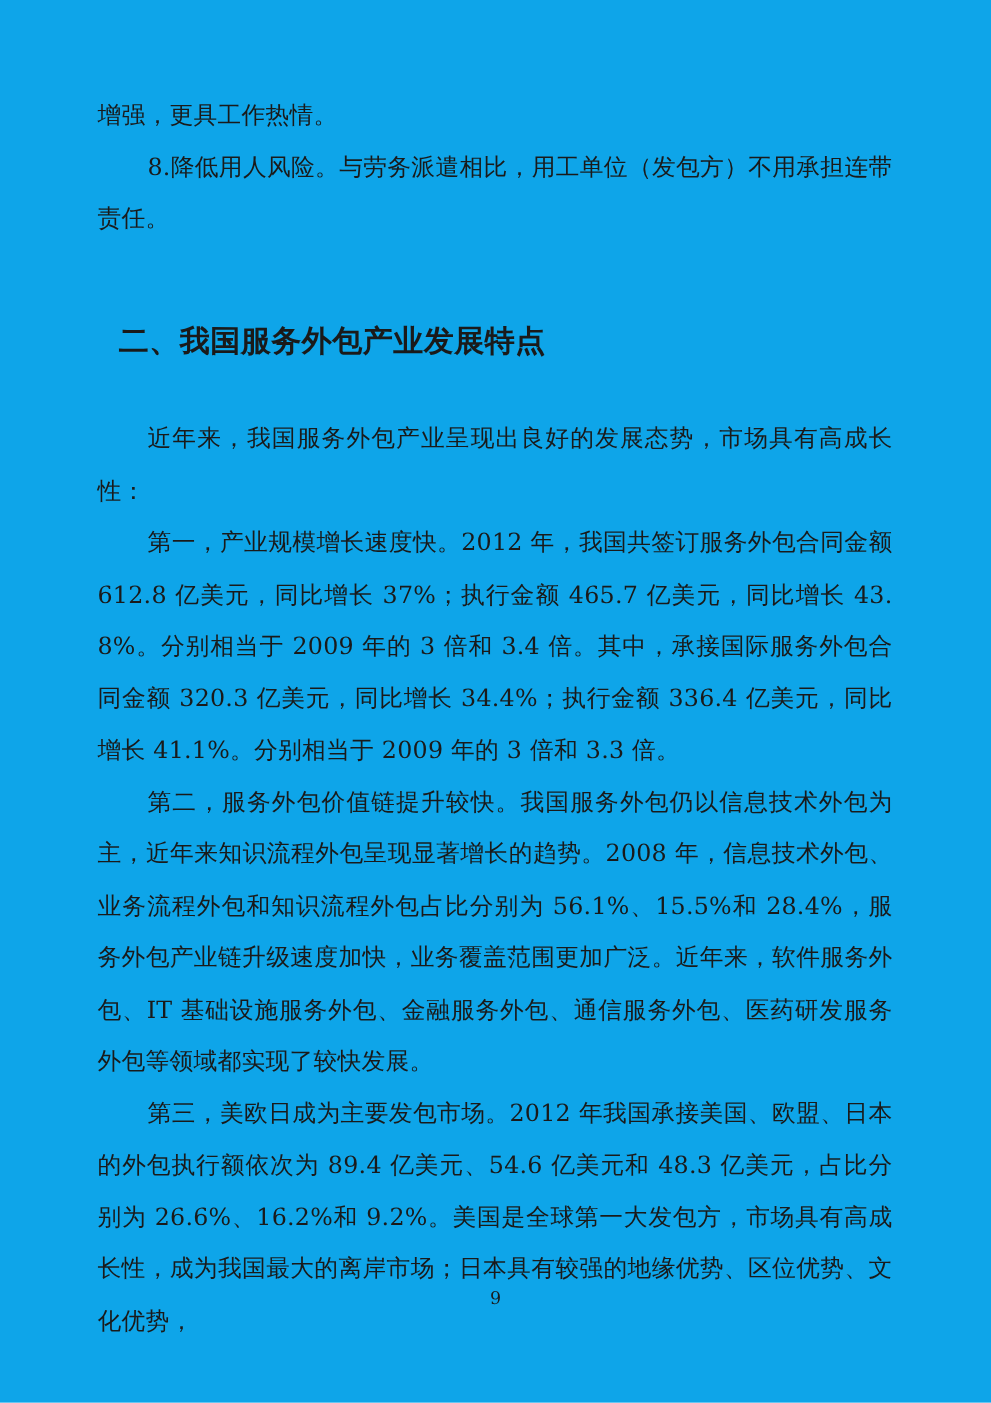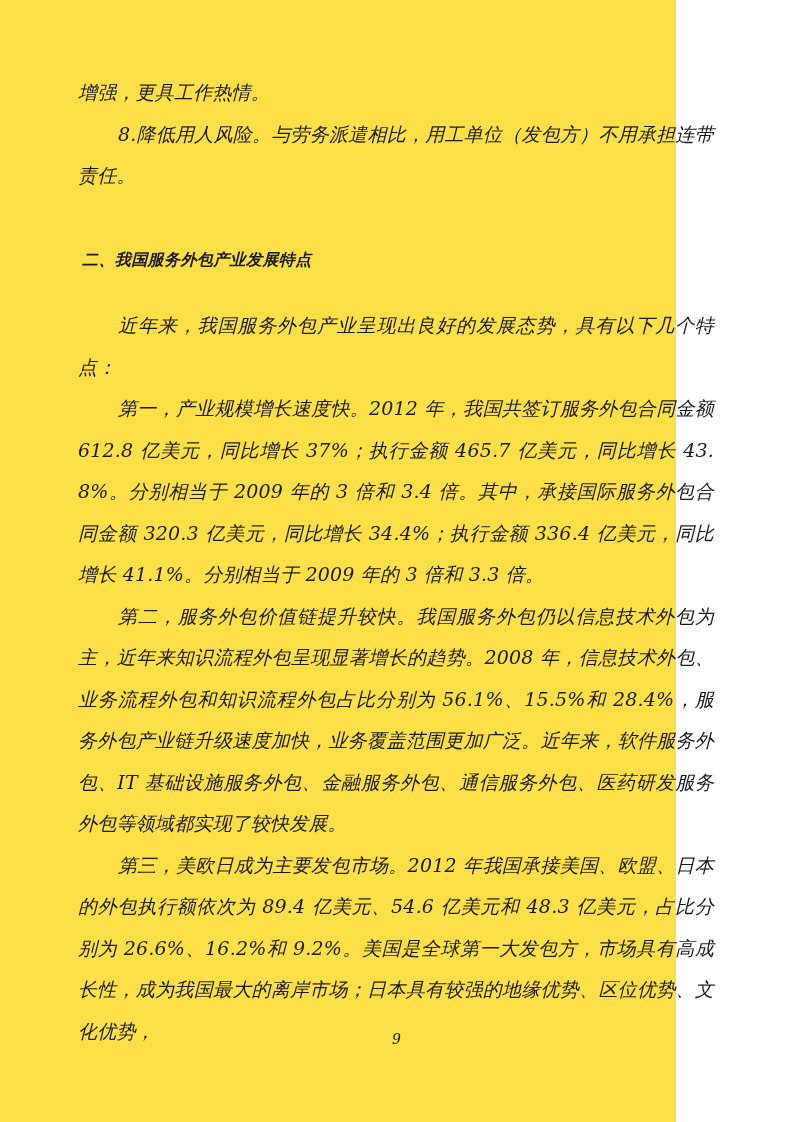--- a/index.html
+++ b/index.html
@@ -13,24 +13,23 @@
     position: relative;
     font-family: "DejaVu Serif", "Liberation Serif", serif;
     color: #1a1a1a;
     overflow: hidden;
   }
 
   .page {
     position: absolute;
     left: 0;
     top: 0;
-    width: 676px;
+    width: 793px;
     height: 1122px;
-    background: #fde047;
-    font-style: italic;
+    background: #0ea5e9;
   }
 
   .content {
     position: absolute;
     left: 78px;
     top: 72px;
     width: 636px;
   }
 
   .para {
@@ -45,25 +44,25 @@
 
   .para.indent {
     text-indent: 40px;
   }
 
   .para.last-line-left {
     text-align-last: left;
   }
 
   .heading {
-    font-size: 16px;
+    font-size: 24px;
     line-height: 41.5px;
     font-weight: bold;
     letter-spacing: 0.4px;
-    margin: 4px;
+    margin: 17px;
     text-align: left;
   }
 
   .gap-before-heading { height: 38px; }
   .gap-after-heading  { height: 21px; }
 
   .page-number {
     position: absolute;
     left: 0;
     top: 1031px;
@@ -84,21 +83,21 @@
     <p class="para last-line-left">增强，更具工作热情。</p>
 
     <p class="para indent last-line-left">8.降低用人风险。与劳务派遣相比，用工单位（发包方）不用承担连带责任。</p>
 
     <div class="gap-before-heading"></div>
 
     <h2 class="heading">二、我国服务外包产业发展特点</h2>
 
     <div class="gap-after-heading"></div>
 
-    <p class="para indent last-line-left">近年来，我国服务外包产业呈现出良好的发展态势，具有以下几个特点：</p>
+    <p class="para indent last-line-left">近年来，我国服务外包产业呈现出良好的发展态势，市场具有高成长性：</p>
 
     <p class="para indent last-line-left">第一，产业规模增长速度快。2012 年，我国共签订服务外包合同金额 612.8 亿美元，同比增长 37%；执行金额 465.7 亿美元，同比增长 43.8%。分别相当于 2009 年的 3 倍和 3.4 倍。其中，承接国际服务外包合同金额 320.3 亿美元，同比增长 34.4%；执行金额 336.4 亿美元，同比增长 41.1%。分别相当于 2009 年的 3 倍和 3.3 倍。</p>
 
     <p class="para indent last-line-left">第二，服务外包价值链提升较快。我国服务外包仍以信息技术外包为主，近年来知识流程外包呈现显著增长的趋势。2008 年，信息技术外包、业务流程外包和知识流程外包占比分别为 56.1%、15.5%和 28.4%，服务外包产业链升级速度加快，业务覆盖范围更加广泛。近年来，软件服务外包、IT 基础设施服务外包、金融服务外包、通信服务外包、医药研发服务外包等领域都实现了较快发展。</p>
 
     <p class="para indent last-line-left">第三，美欧日成为主要发包市场。2012 年我国承接美国、欧盟、日本的外包执行额依次为 89.4 亿美元、54.6 亿美元和 48.3 亿美元，占比分别为 26.6%、16.2%和 9.2%。美国是全球第一大发包方，市场具有高成长性，成为我国最大的离岸市场；日本具有较强的地缘优势、区位优势、文化优势，</p>
 
   </div>
 
   <div class="page-number">9</div>

